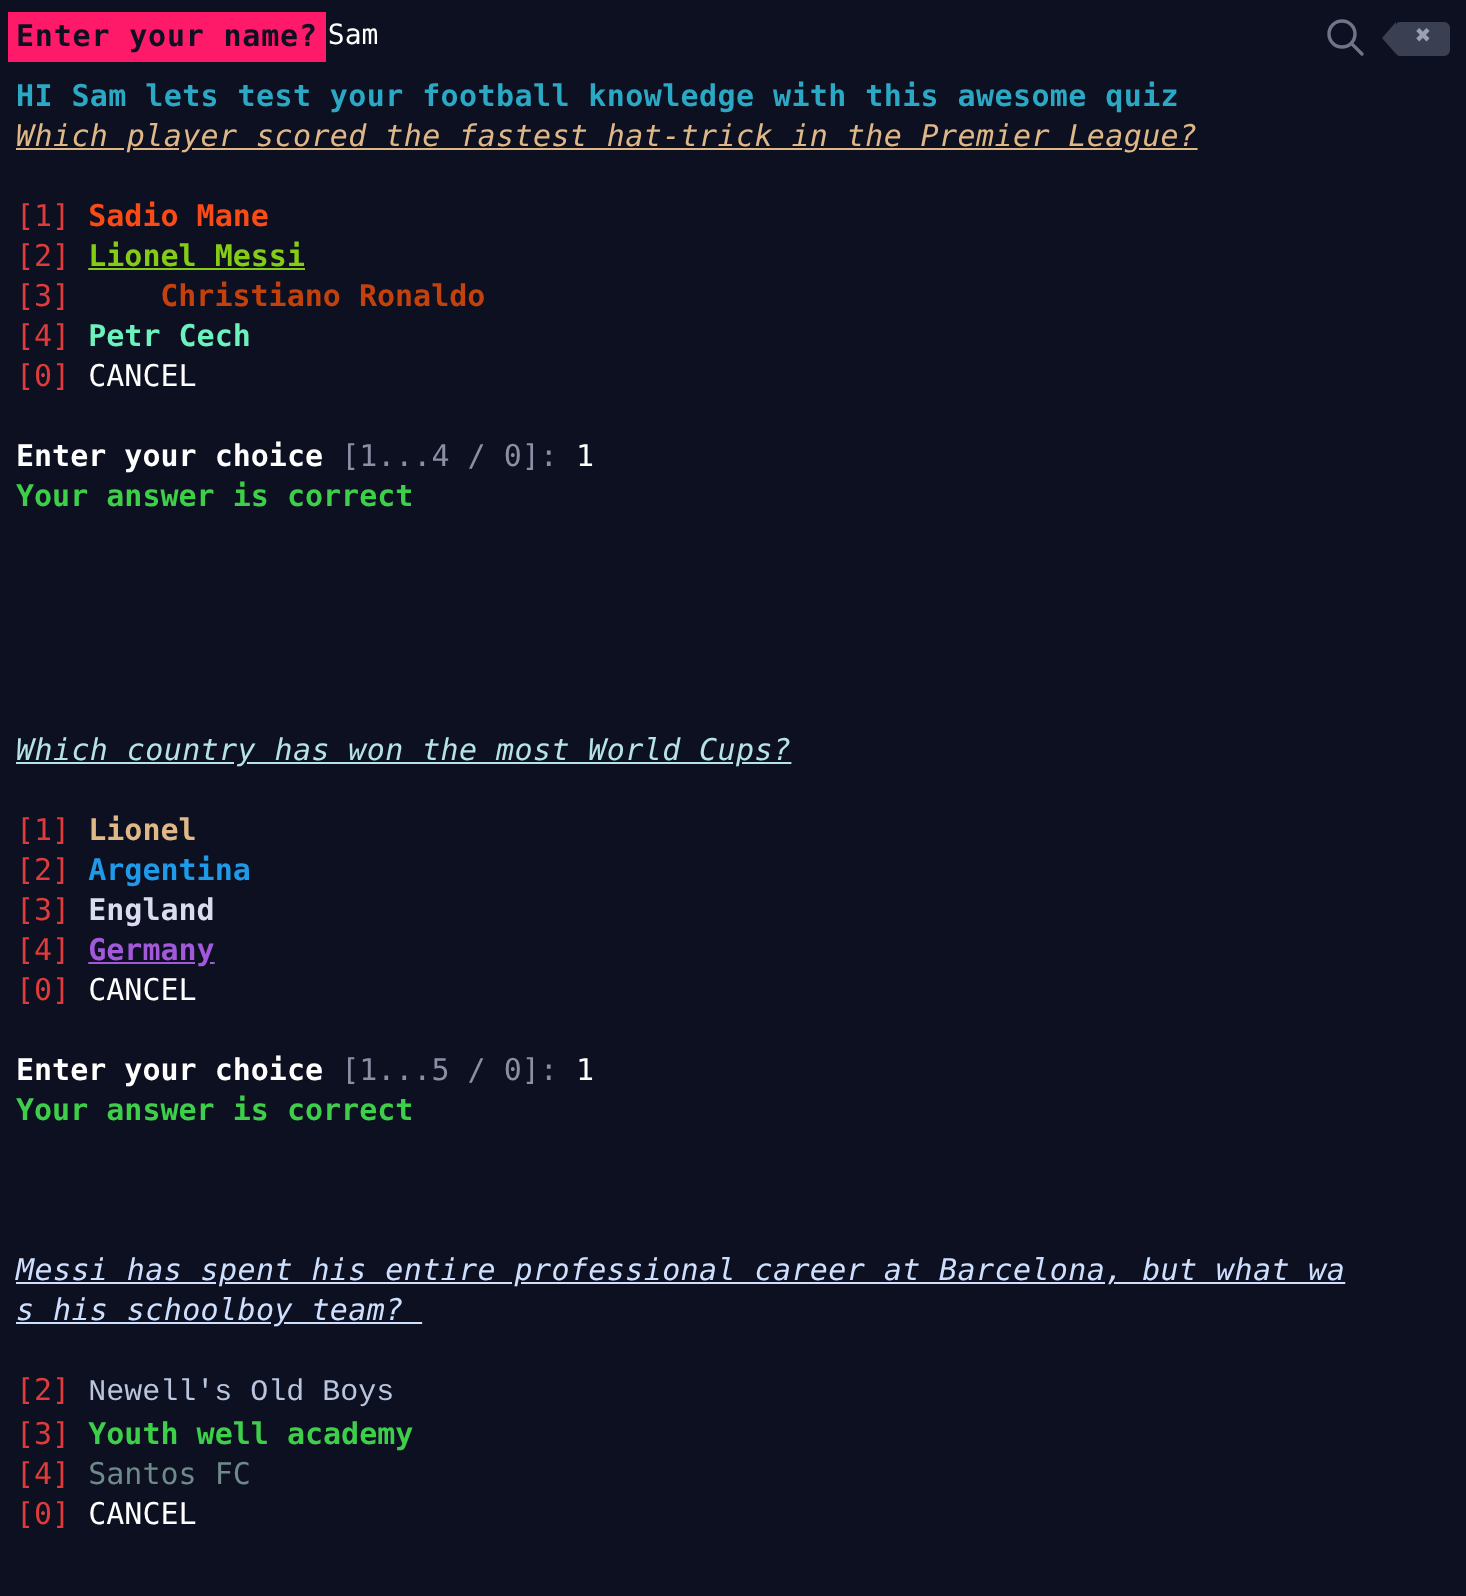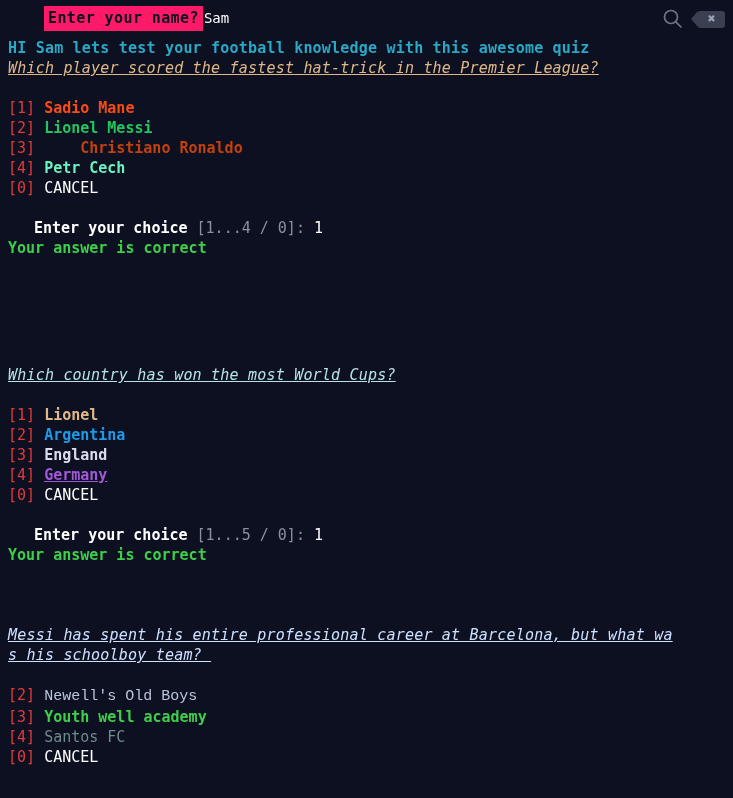--- a/index.html
+++ b/index.html
@@ -20,21 +20,20 @@
   }
 
   
   .header {
     position: relative;
     height: 36px;
     display: flex;
     align-items: center;
     padding: 0 0 0 4px;
     box-sizing: border-box;
-    margin-left: 40px;
   }
   .name-prompt {
     background: #fe1a69;
     color: #0d1021;
     font-weight: bold;
     padding: 2px 4px 3px 4px;
     white-space: pre;
     letter-spacing: 0.4px;
   }
   .name-value {
@@ -106,35 +105,35 @@
   }
   .q-sandy  { color: #e0b887; }
   .q-cyan   { color: #b6e3e6; margin-top: 47px; }
   .q-blue   { color: #cfe0ff; }
 
   .opt-num   { color: #e03b3b; }
 
   .opt-label { font-weight: bold; }
 
   .c-orange  { color: #fa4b16; }
-  .c-aqua    { color: #22c55e; }
+  .c-aqua    { color: #84cc16; text-decoration: underline; }
   .c-violet  { color: #c2410c; margin-left: 36px; }
   .c-aqua2   { color: #6bf2bd; }
   .c-white   { color: #ffffff; font-weight: normal; }
   .c-tan     { color: #e0b887; }
   .c-blue    { color: #1e9ae8; }
   .c-lav     { color: #dcdcf0; }
   .c-purple  { color: #a259d9; text-decoration: underline; }
   .c-dim     { color: #5d5f6b; }
   .c-magenta { color: #f513a7; }
   .c-steel   { color: #b9c4dd; font-weight: normal; font-family: Liberation Mono, monospace;}
   .c-green   { color: #3ecf4a; }
   .c-gray    { color: #6f8a8a; font-weight: normal;}
 
-  .prompt-strong { color: #ffffff; font-weight: bold; margin-left: 26px; }
+  .prompt-strong { color: #ffffff; font-weight: bold; }
   .prompt-range  { color: #8b8fa3; }
   .prompt-answer { color: #ffffff; }
   .result-ok     { color: #3ecf4a; font-weight: bold; }
 </style>
 </head>
 <body>
 
 <div id="app">
 
   <div class="header">

